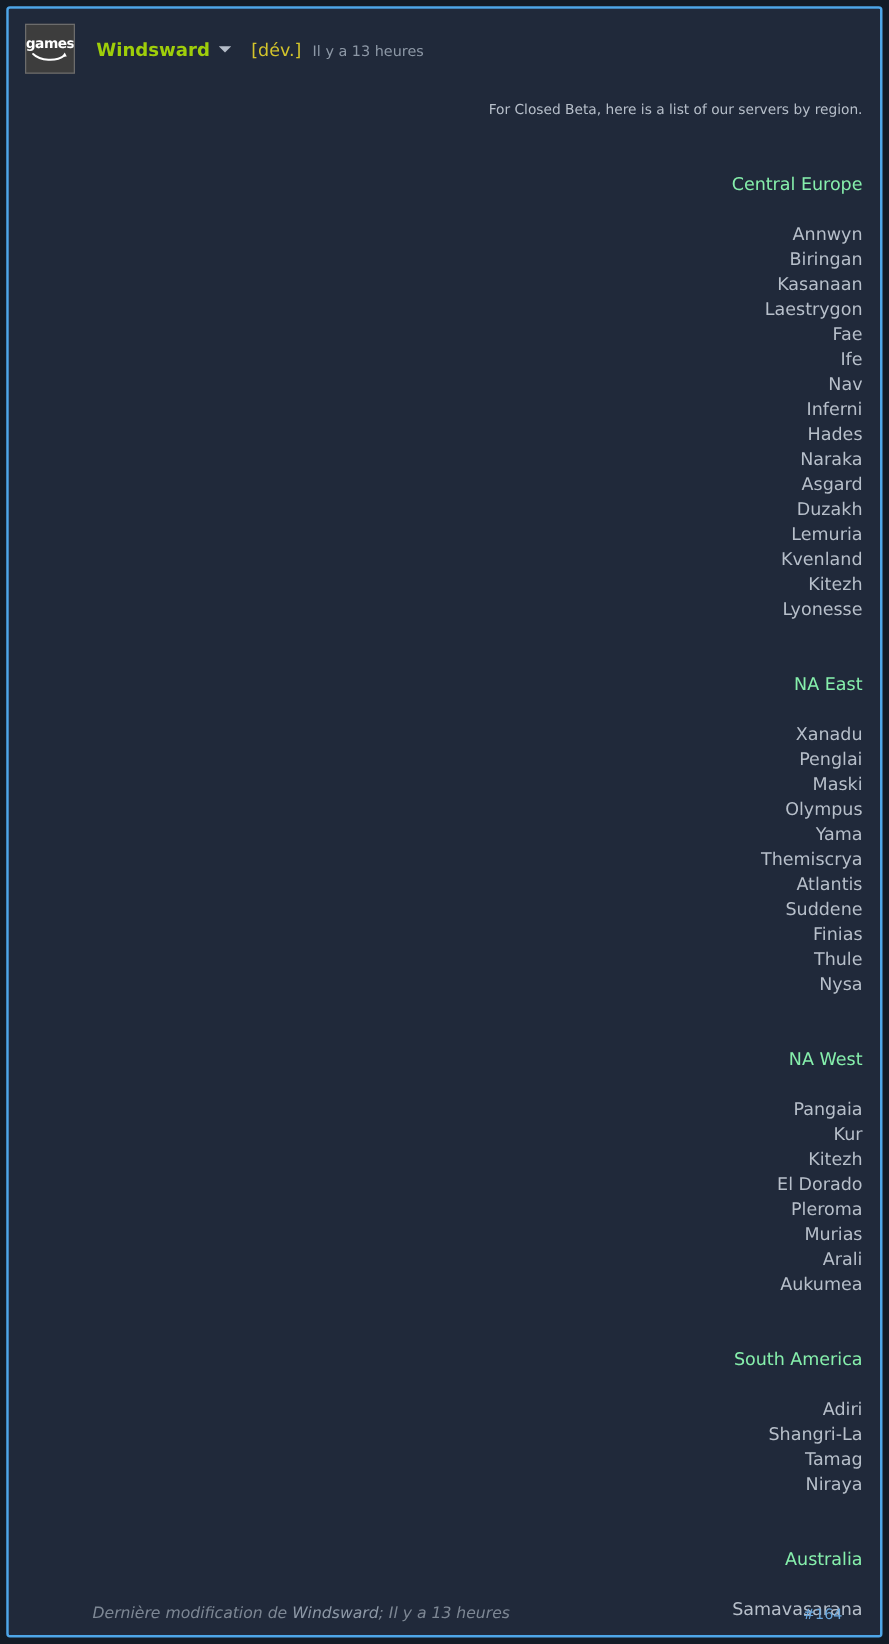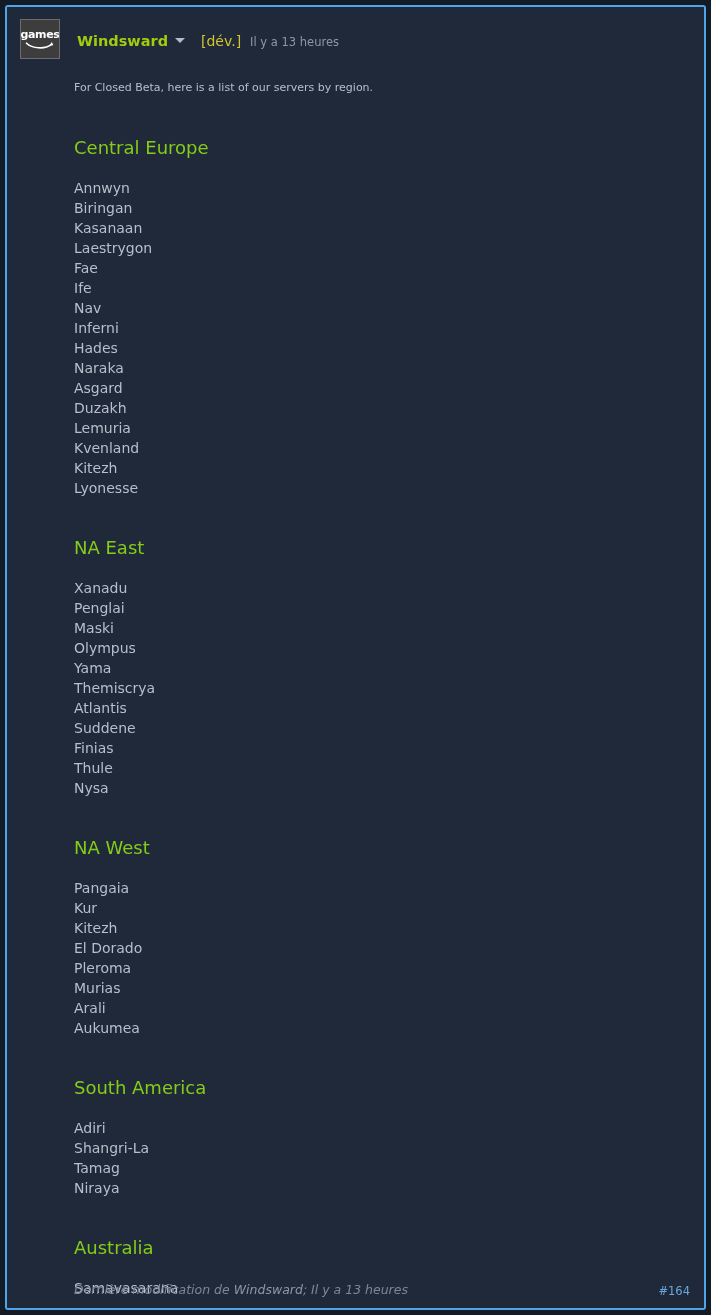--- a/index.html
+++ b/index.html
@@ -22,20 +22,21 @@
     border:2px solid #4ea6e8;
     border-radius:3px;
     background:#20293a;
     overflow:hidden;
   }
 
   #post-inner {
     position:absolute;
     left:0; top:0; right:0; bottom:0;
     background:#20293a;
+    text-align:right;
   }
 
   
   #post-header {
     position:absolute;
     left:0; top:0;
     width:100%;
     height:58px;
   }
 
@@ -117,37 +118,37 @@
     font-family:"DejaVu Sans", sans-serif;
   }
   .intro-line {
     color:#b7bfca;
     font-size:11px;
     line-height:20px;
     margin-bottom:40px;
   }
   .region-block { margin-bottom:40px; }
   .region-title {
-    color:#84cc16;
-    font-size:18px;
+    color:#86efac;
+    font-size:14px;
     line-height:20px;
     margin-bottom:20px;
   }
   .server-list { list-style:none; }
   .server-item {
     color:#b7bfca;
     font-size:14px;
     line-height:20px;
   }
 
   
   #post-footer {
     position:absolute;
     left:67px;
-    right:14px;
+    right:30px;
     bottom:4px;
     height:22px;
   }
   #edit-note {
     position:absolute;
     left:0;
     top:0;
     font-style:italic;
     font-size:12.5px;
     color:#7d8794;

